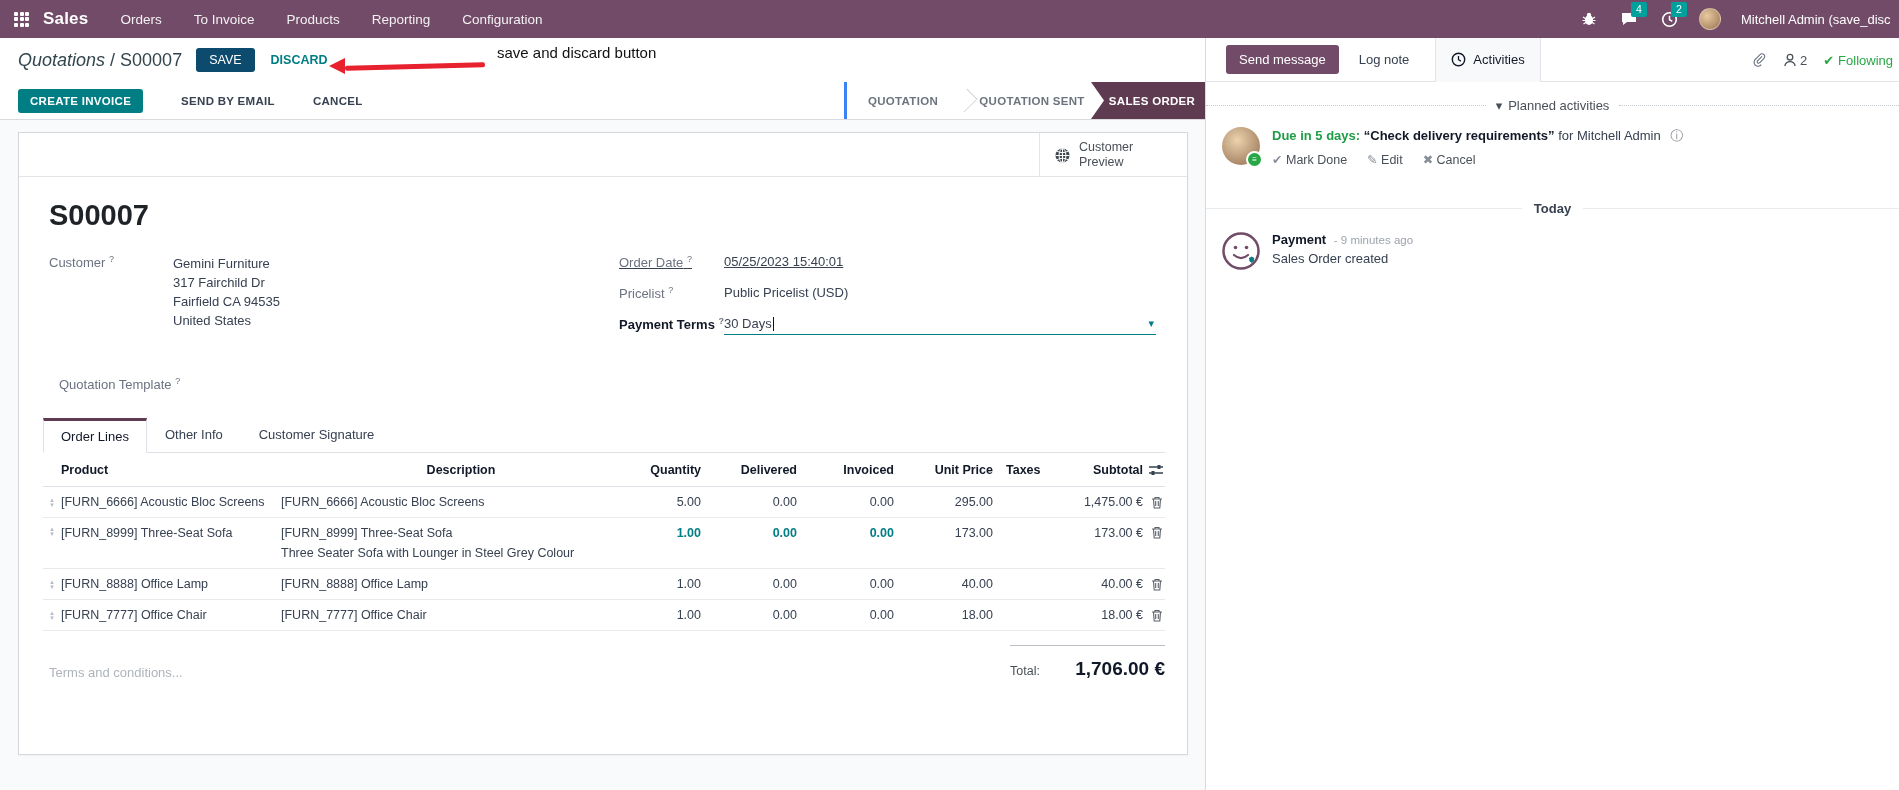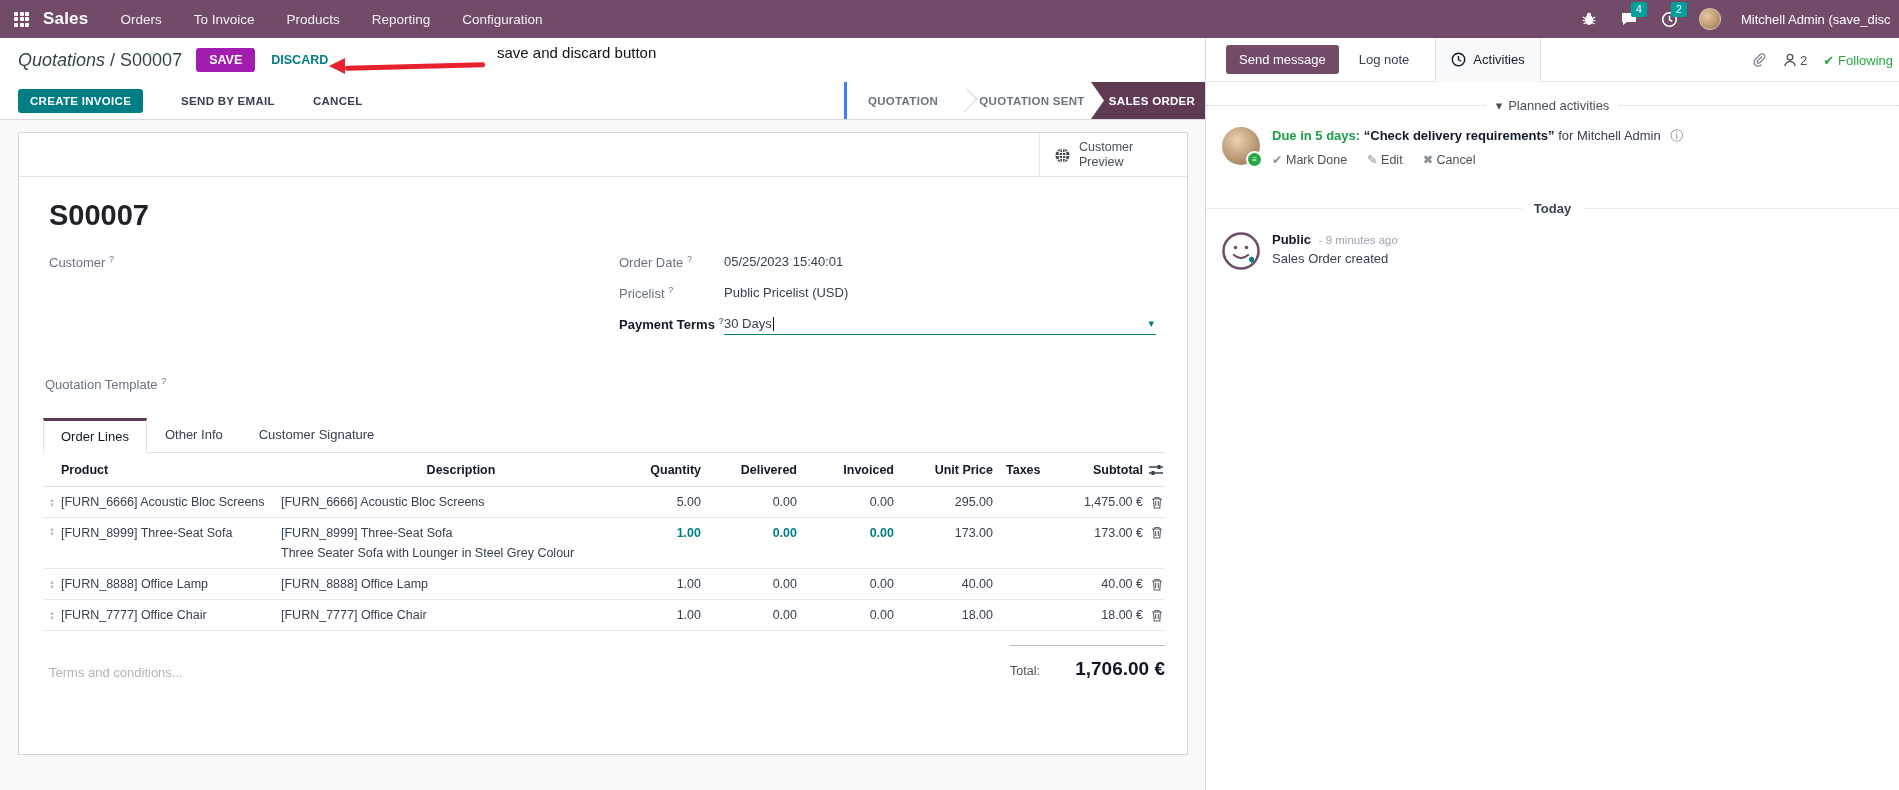--- a/index.html
+++ b/index.html
@@ -20,22 +20,22 @@
     font-size:10.5px; padding:1px 5px; border-radius:2px; line-height:1.2; }
   .tb-avatar { width:22px; height:22px; border-radius:50%;
     background:radial-gradient(circle at 35% 35%, #e8c9a0, #9a7150); border:1px solid #ffffff55; }
   .tb-user { font-size:13px; white-space:nowrap; max-width:150px; overflow:hidden; }
 
   
   .control-row { position:absolute; left:0; top:38px; width:1205px; height:44px; background:#fff;
     display:flex; align-items:center; }
   .breadcrumb { margin-left:18px; font-size:18px; color:#33454d; white-space:nowrap; }
   .breadcrumb .bc-link { cursor:pointer;font-style:italic; }
-  .btn-save { margin-left:14px; background:#a21caf; color:#fff; border:none; border-radius:3px;
-    font-size:12.5px; font-weight:700; padding:5px 13px; cursor:pointer; }
+  .btn-save { margin-left:14px; background:#0c4a6e; color:#fff; border:none; border-radius:3px;
+    font-size:12.5px; font-weight:400; padding:5px 13px; cursor:pointer; }
   .btn-discard { margin-left:16px; background:none; border:none; color:#017e84;
     font-size:12.5px; font-weight:700; cursor:pointer; }
   .annotation-arrow { position:absolute; left:329px; top:58px; display:flex; align-items:center; }
   .arrow-head { width:0; height:0; border-top:8px solid transparent; border-bottom:8px solid transparent;
     border-right:16px solid #e8212e; }
   .arrow-line { width:140px; height:5px; background:#e8212e; transform:rotate(-1.5deg); border-radius:2px; }
   .annotation-text { position:absolute; left:497px; top:44px; font-size:15px; color:#111; white-space:nowrap; }
   .cp-right { position:absolute; right:16px; top:44px; display:flex; align-items:center; gap:8px; }
   .cp-btn { display:flex; align-items:center; gap:5px; color:#374151; font-size:13px; cursor:pointer; background:none; border:none; }
   .gear-glyph { font-size:14px; color:#374151; }
@@ -264,26 +264,32 @@
         <span class="pv-label">Customer Preview</span>
       </div>
     </div>
 
     <h1 class="doc-title">S00007</h1>
 
     <div class="info-grid">
 
       <div class="fg-row" style="left:30px; top:0;">
         <div class="f-label" style="width:124px"><span>Customer</span>&nbsp;<sup>?</sup></div>
-      </div>
-      <div class="fg-row" style="left:26px; top:122px;">
+        <div class="addr">
+          <div class="link-teal">Gemini Furniture</div>
+          <div>317 Fairchild Dr</div>
+          <div>Fairfield CA 94535</div>
+          <div>United States</div>
+        </div>
+      </div>
+      <div class="fg-row" style="left:40px; top:122px;">
         <div class="f-label"><span>Quotation Template</span>&nbsp;<sup>?</sup></div>
       </div>
 
-      <div class="fg-row" style="left:600px; top:0;">
+      <div class="fg-row" style="left:600px; top:0;text-decoration:underline;">
         <div class="f-label" style="width:105px"><span>Order Date</span>&nbsp;<sup>?</sup></div>
         <div>05/25/2023 15:40:01</div>
       </div>
       <div class="fg-row" style="left:600px; top:31px;">
         <div class="f-label" style="width:105px"><span>Pricelist</span>&nbsp;<sup>?</sup></div>
         <div>Public Pricelist (USD)</div>
       </div>
       <div class="fg-row" style="left:600px; top:62px;">
         <div class="f-label f-label-bold" style="width:105px"><span>Payment Terms</span>&nbsp;<sup>?</sup></div>
         <div class="field-underline">
@@ -475,19 +481,19 @@
       <svg width="38" height="38" viewBox="0 0 38 38">
           <circle cx="19" cy="19" r="17.5" fill="#fff" stroke="#714B67" stroke-width="2.5"></circle>
           <circle cx="13.5" cy="15.5" r="1.8" fill="#714B67"></circle>
           <circle cx="24.5" cy="15.5" r="1.8" fill="#714B67"></circle>
           <path d="M12 23c4.5 4 9.5 4 14 0" stroke="#714B67" stroke-width="2.2" fill="none" stroke-linecap="round"></path>
           <path d="M27 26l2.6-1.4 2.6 1.4-.4 2.9-2.2 2-2.2-2z" fill="#017e84"></path>
         </svg>
     </div>
     <div>
       <div class="msg-head">
-        <span class="msg-author">Public</span>
+        <span class="msg-author">Payment</span>
         <span class="msg-time">- 9 minutes ago</span>
       </div>
       <div class="msg-body">Sales Order created</div>
     </div>
   </div>
 </aside>
 
 </body></html>

